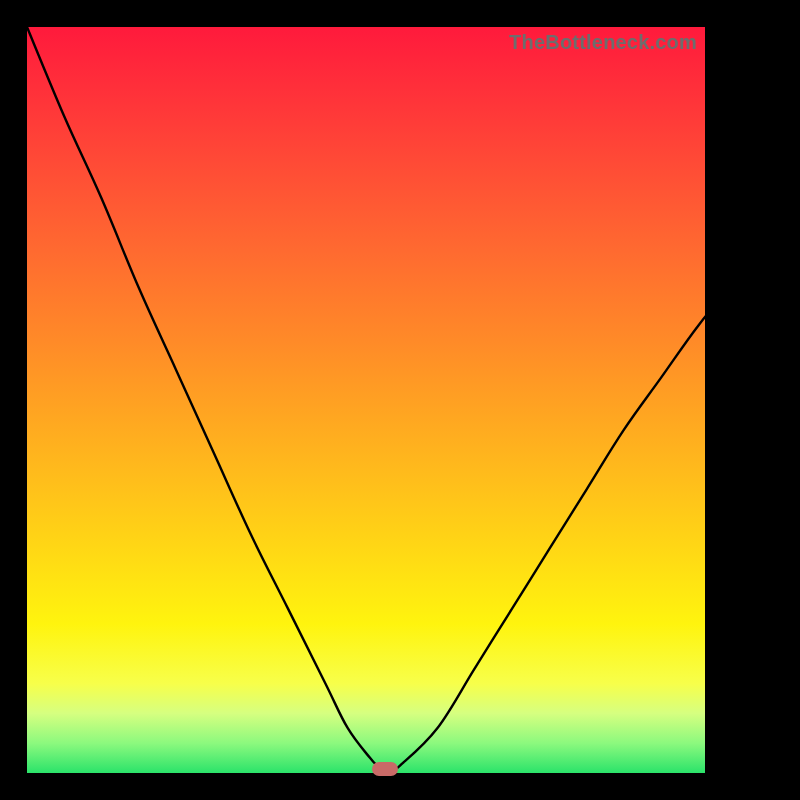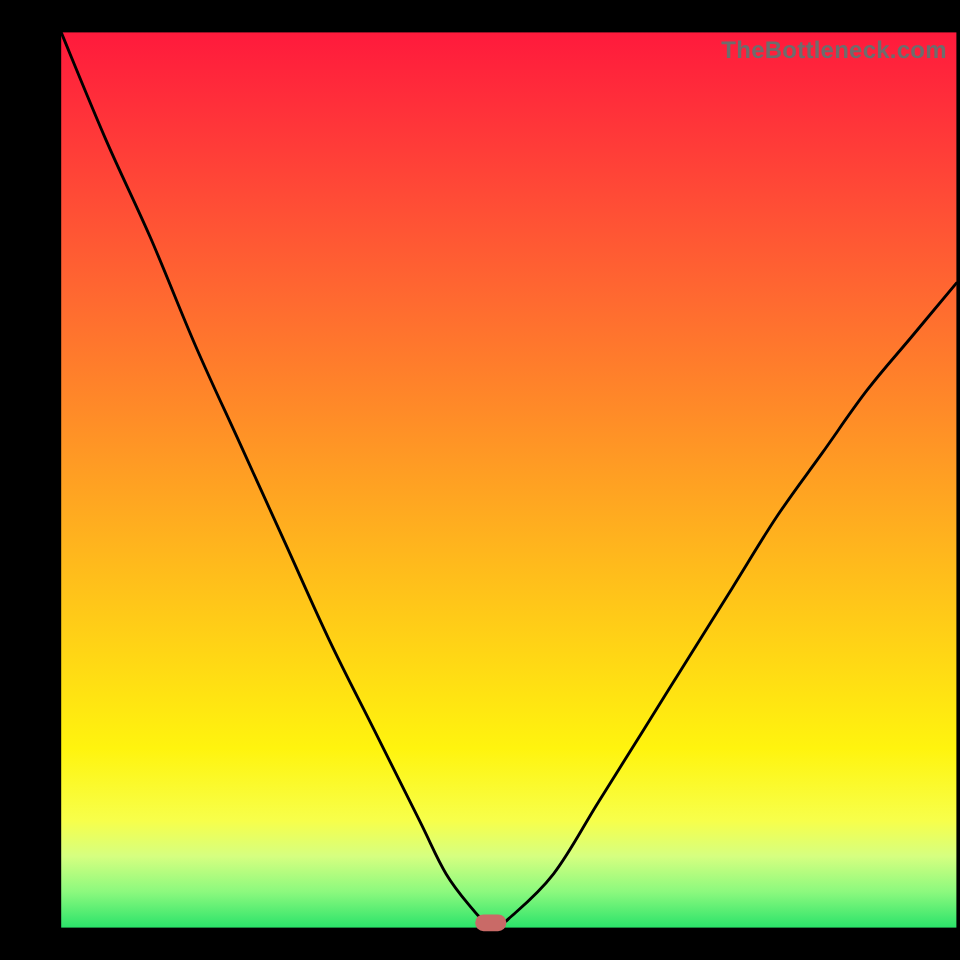--- a/index.html
+++ b/index.html
@@ -14,38 +14,37 @@
   .frame {
     position: relative;
     width: 800px;
     height: 800px;
     background: #000;
   }
   .plot-area {
     position: absolute;
     left: 27px;
     top: 27px;
-    width: 746px;
+    width: 678px;
     height: 746px;
     
     background: linear-gradient(to bottom,
       #ff1a3c 0%,
       #ff2f3a 8%,
       #ff4a36 18%,
       #ff6a30 30%,
       #ff8a28 42%,
       #ffae1f 55%,
       #ffd216 68%,
       #fff40e 80%,
       #f7ff4a 88%,
       #d6ff80 92%,
       #8cf97e 96%,
       #2be36a 100%
     );
-    margin-left: 24px;
   }
   .watermark {
     position: absolute;
     top: 4px;
     right: 8px;
     color: #6d6d6d;
     font-size: 20px;
     font-weight: 600;
     letter-spacing: 0.2px;
     user-select: none;

